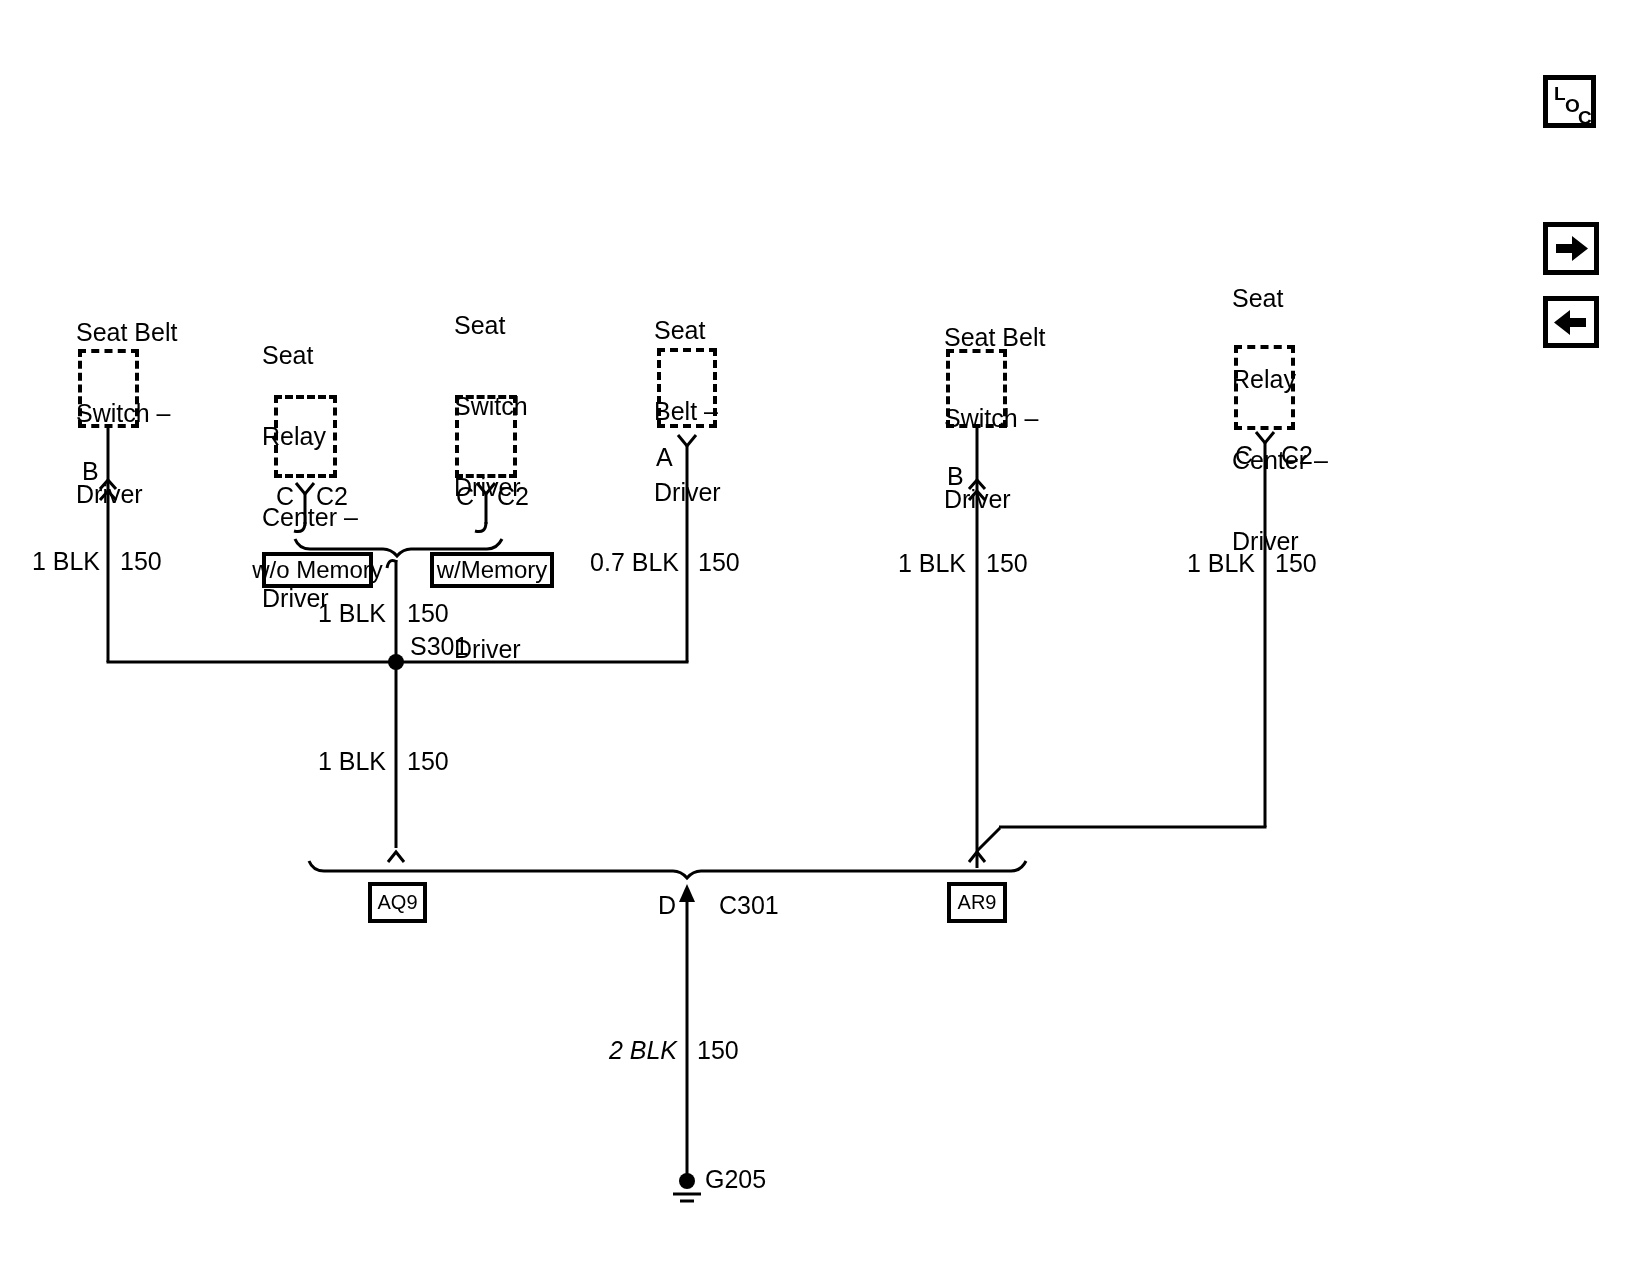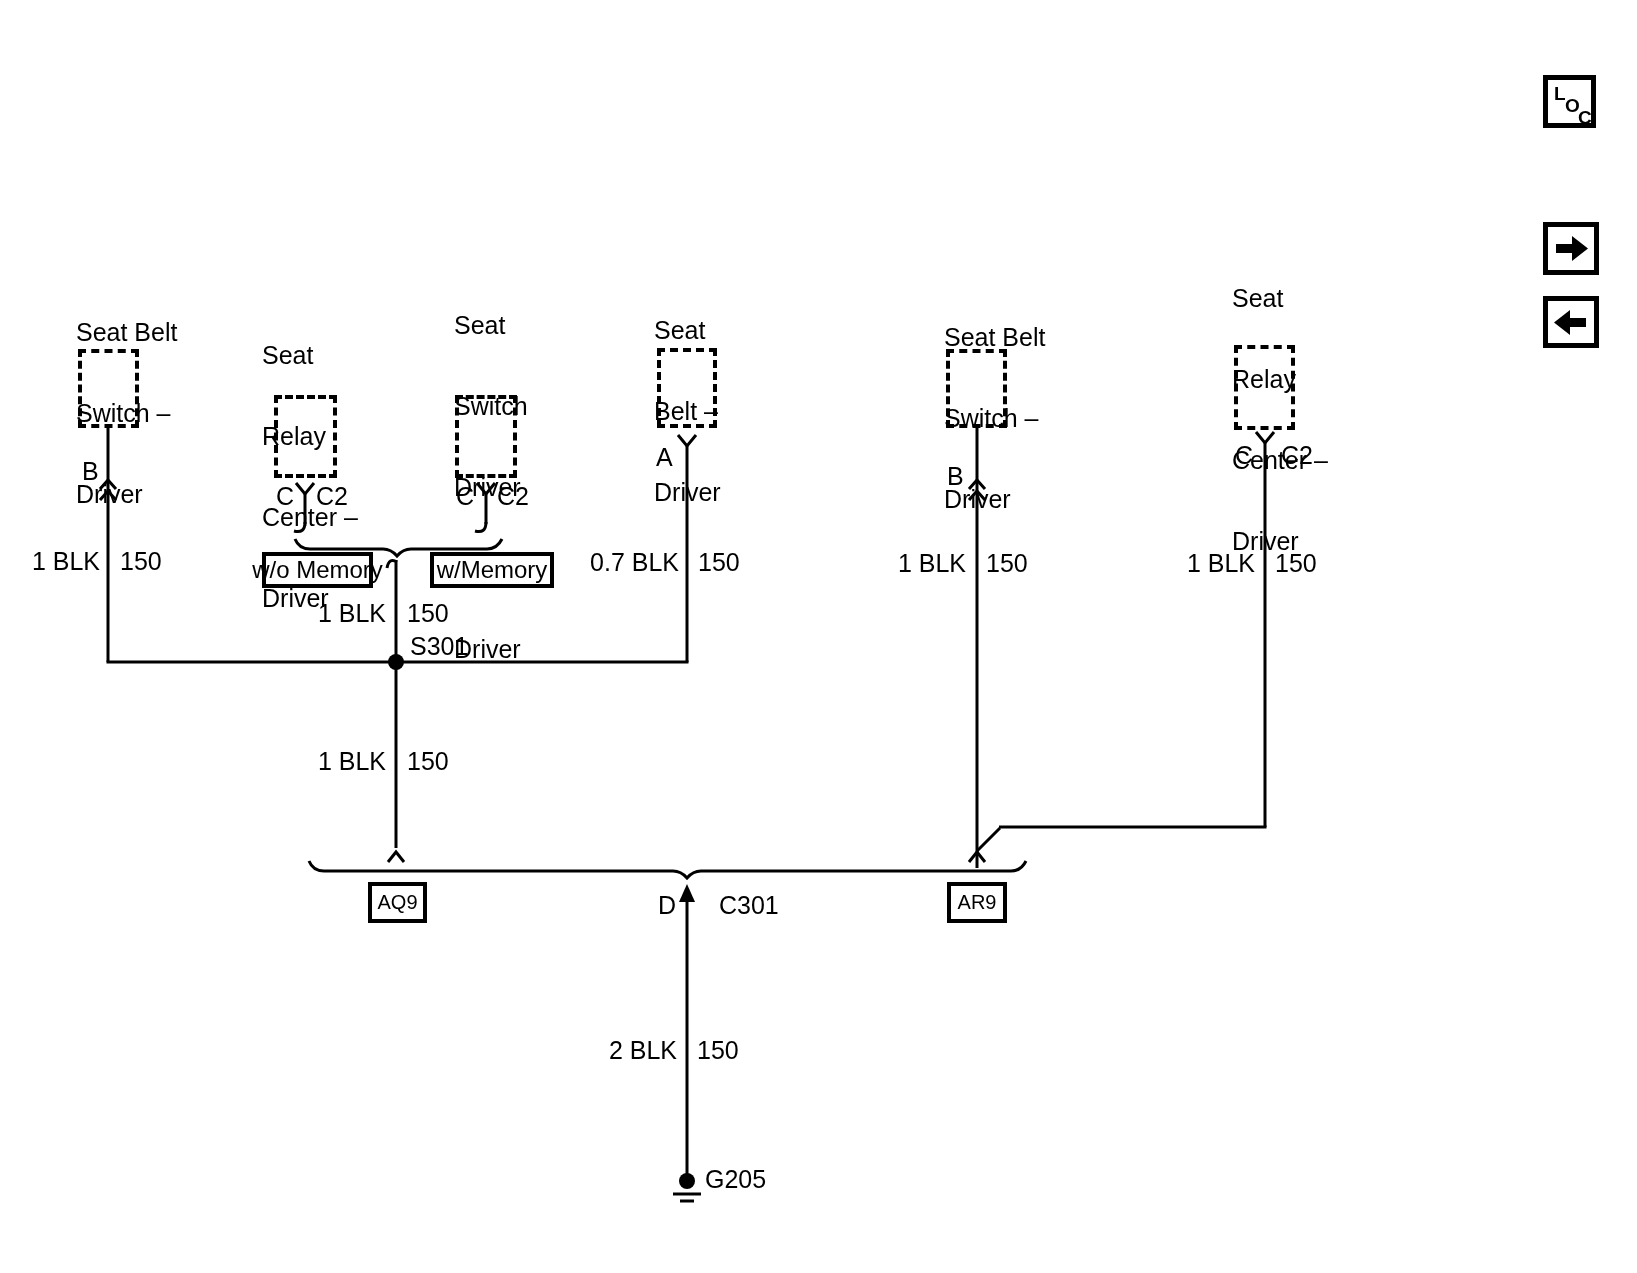--- a/index.html
+++ b/index.html
@@ -149,21 +149,21 @@
 
   <span class="gauge" style="left:296px;top:748px;width:90px;">1 BLK</span>
   <span class="circuit" style="left:407px;top:748px;">150</span>
 
   <span class="gauge" style="left:876px;top:550px;width:90px;">1 BLK</span>
   <span class="circuit" style="left:986px;top:550px;">150</span>
 
   <span class="gauge" style="left:1165px;top:550px;width:90px;">1 BLK</span>
   <span class="circuit" style="left:1275px;top:550px;">150</span>
 
-  <span class="gauge" style="left:587px;top:1037px;width:90px;">2 BLK</span>
+  <span class="gauge" style="left:587px;top:1037px;width:90px;font-style:italic;">2 BLK</span>
   <span class="circuit" style="left:697px;top:1037px;">150</span>
 
   <span class="txt" style="left:705px;top:1166px;">G205</span>
 
   <div class="optbox" style="left:262px;top:552px;width:111px;height:36px;">
     <span>w/o Memory</span>
   </div>
   <div class="optbox" style="left:430px;top:552px;width:124px;height:36px;">
     <span>w/Memory</span>
   </div>

